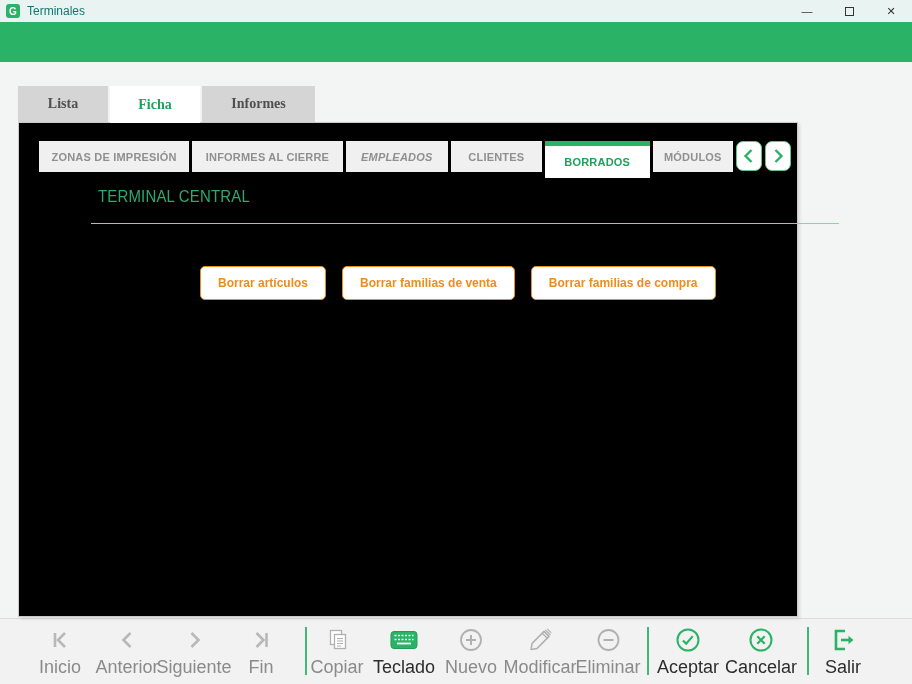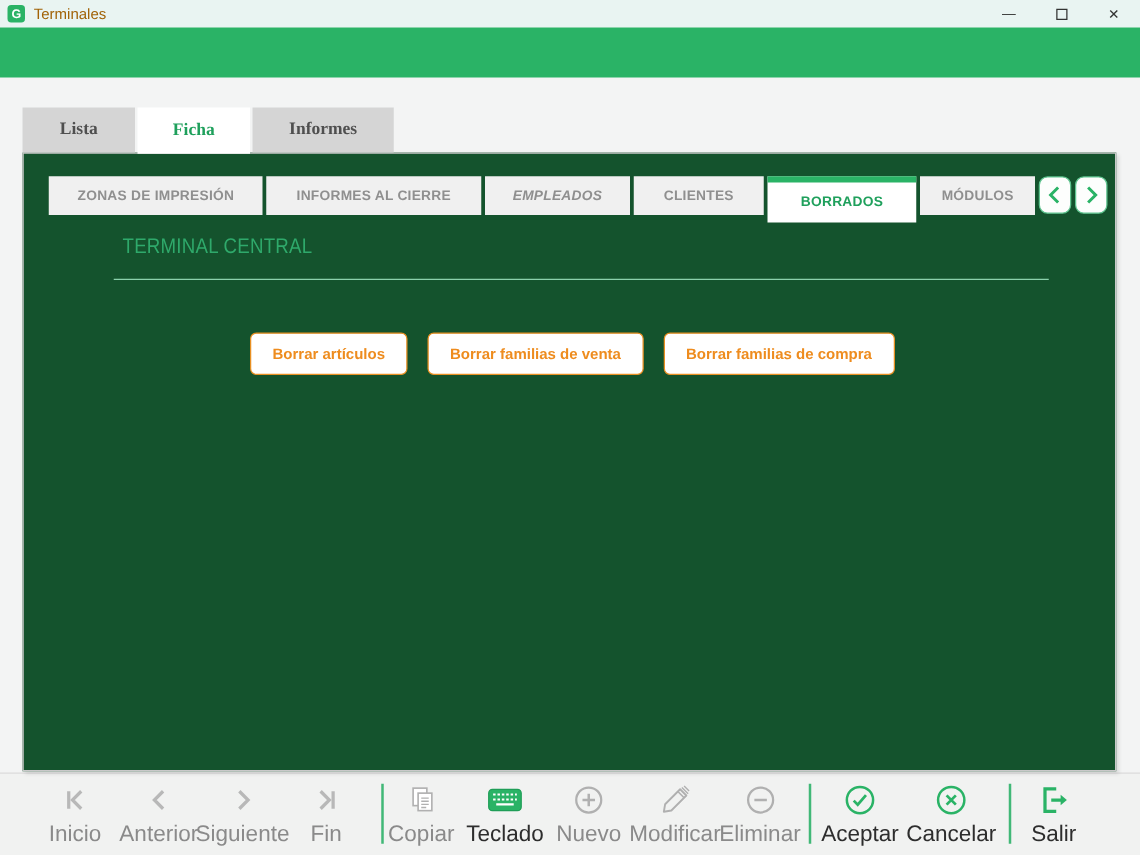--- a/index.html
+++ b/index.html
@@ -12,21 +12,21 @@
   
   .titlebar {
     position: absolute; top: 0; left: 0; right: 0; height: 22px;
     background: #e9f4f2; display: flex; align-items: center;
   }
   .app-logo {
     width: 14px; height: 14px; margin-left: 6px; border-radius: 3px;
     background: #2ab366; color: #ffffff; font-size: 10px; font-weight: bold;
     display: flex; align-items: center; justify-content: center;
   }
-  .app-title { margin-left: 7px; font-size: 12px; color: #a16207; }
+  .app-title { margin-left: 7px; font-size: 12px; color: #0f766e; }
   .win-controls { position: absolute; right: 0; top: 0; height: 22px; display: flex; }
   .win-btn {
     width: 42px; height: 22px; display: flex; align-items: center; justify-content: center;
     color: #333; font-size: 11px; cursor: default;
   }
   .maximize-box { width: 9px; height: 9px; border: 1.2px solid #333; display: inline-block; }
   
   .green-band { position: absolute; top: 22px; left: 0; right: 0; height: 40px; background: #2ab366; }
   
   .main-tabs { position: absolute; top: 86px; left: 18px; display: flex; gap: 2px; z-index: 3; }
@@ -34,22 +34,22 @@
     height: 36px; display: flex; align-items: center; justify-content: center;
     background: #d5d5d5; color: #4f4f4f;
     font-family: "Liberation Serif", serif; font-weight: bold; font-size: 14px;
   }
   .main-tab.w1 { width: 90px; }
   .main-tab.w2 { width: 90px; }
   .main-tab.w3 { width: 113px; }
   .main-tab.active { background: #ffffff; color: #1fa05c; height: 37px; }
   
   .panel {
-    position: absolute; top: 122px; left: 18px; width: 875px; height: 495px;
-    background: #14532d; border: 1px solid #c9c9c9;
+    position: absolute; top: 122px; left: 18px; width: 780px; height: 495px;
+    background: #000000; border: 1px solid #c9c9c9;
     box-shadow: 2px 2px 3px rgba(0,0,0,0.10);
     z-index: 2;
   }
   
   .sub-tabs {
     position: absolute; top: 18px; left: 20px; right: 6px;
     display: flex; gap: 3px; align-items: flex-start;
   }
   .sub-tab {
     height: 31px; background: #f0f0f0; color: #8f8f8f;

